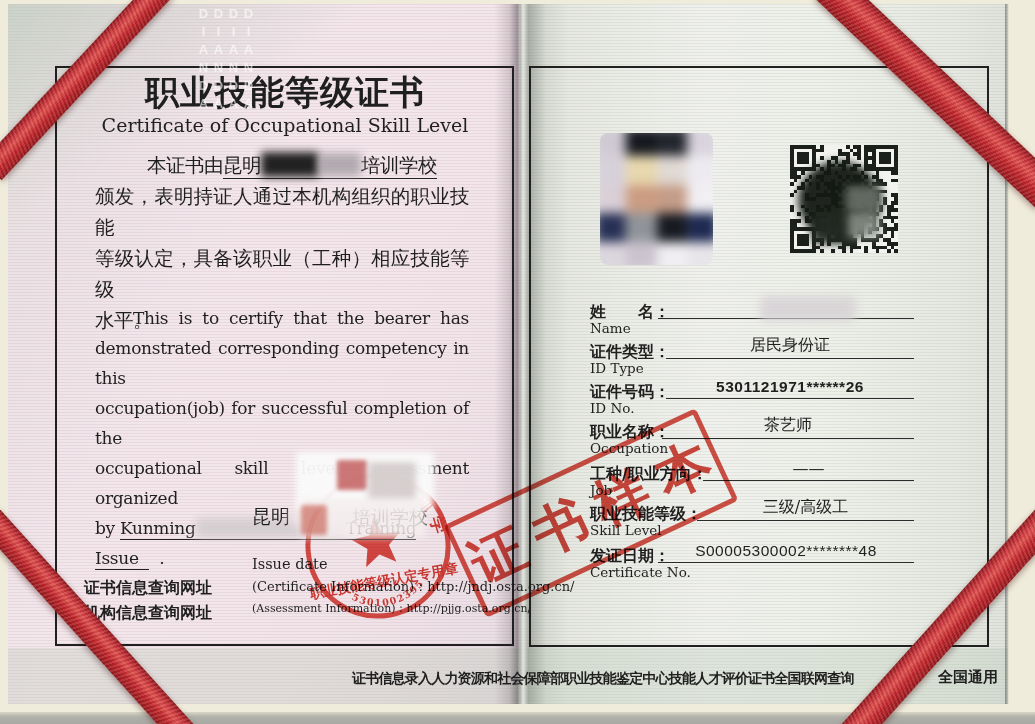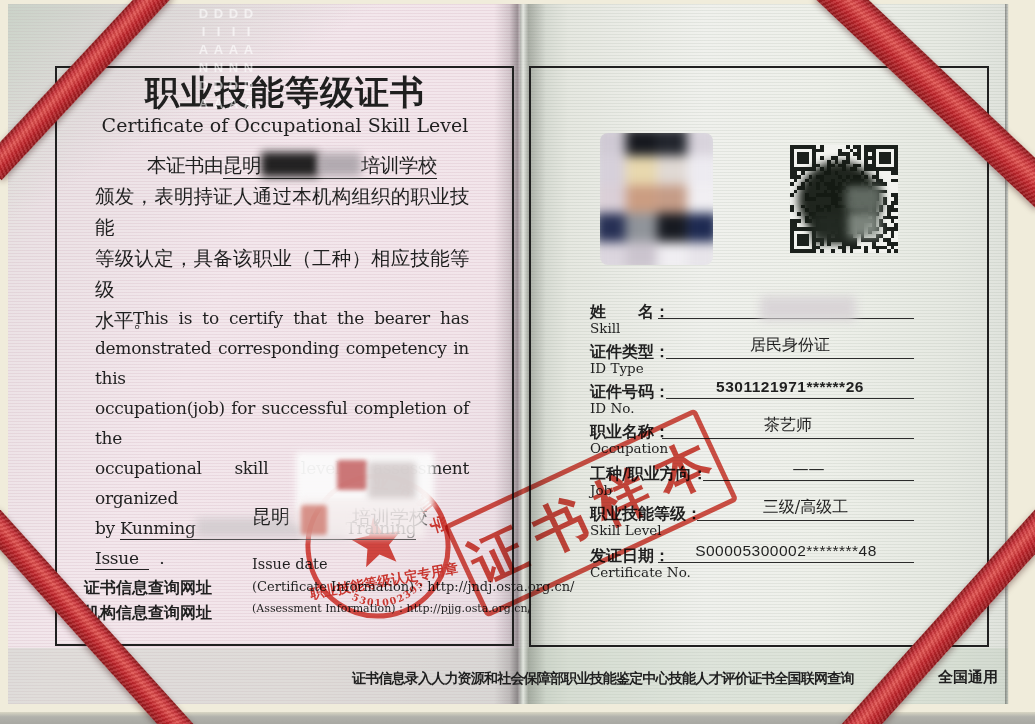--- a/index.html
+++ b/index.html
@@ -619,21 +619,21 @@
         <rect x="28" y="28" width="1" height="1" fill="#1b201c"></rect>
       </svg>
   </div>
   <div class="qr-blob" style="left:798px;top:161px;width:82px;height:78px;background:#141a13;opacity:.95;border-radius:50%;"></div>
   <div class="qr-blob" style="left:846px;top:186px;width:36px;height:26px;background:#69726a;opacity:.9;"></div>
   <div class="qr-blob" style="left:812px;top:214px;width:42px;height:30px;background:#232a23;opacity:.9;"></div>
   <div class="qr-blob" style="left:848px;top:212px;width:32px;height:26px;background:#8d968e;opacity:.85;"></div>
   <div class="rd-name"></div>
 
   <div class="flabel-cn" style="top:302px;">姓　　名：</div>
-  <div class="flabel-en" style="top:320px;">Skill</div>
+  <div class="flabel-en" style="top:320px;">Name</div>
   <div class="fline" style="left:658px;top:294px;width:256px;">
       <span></span>
     </div>
 
   <div class="flabel-cn" style="top:342px;">证件类型：</div>
   <div class="flabel-en" style="top:360px;">ID Type</div>
   <div class="fline" style="left:666px;top:334px;width:248px;">
       <span>居民身份证</span>
     </div>
 

